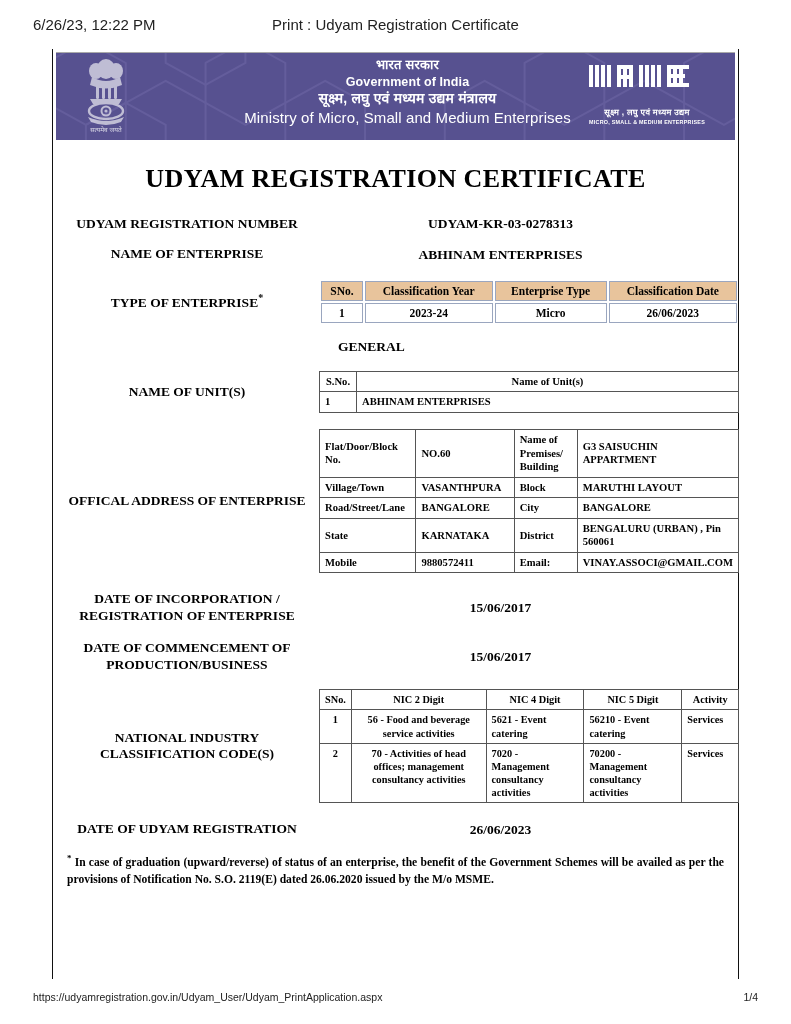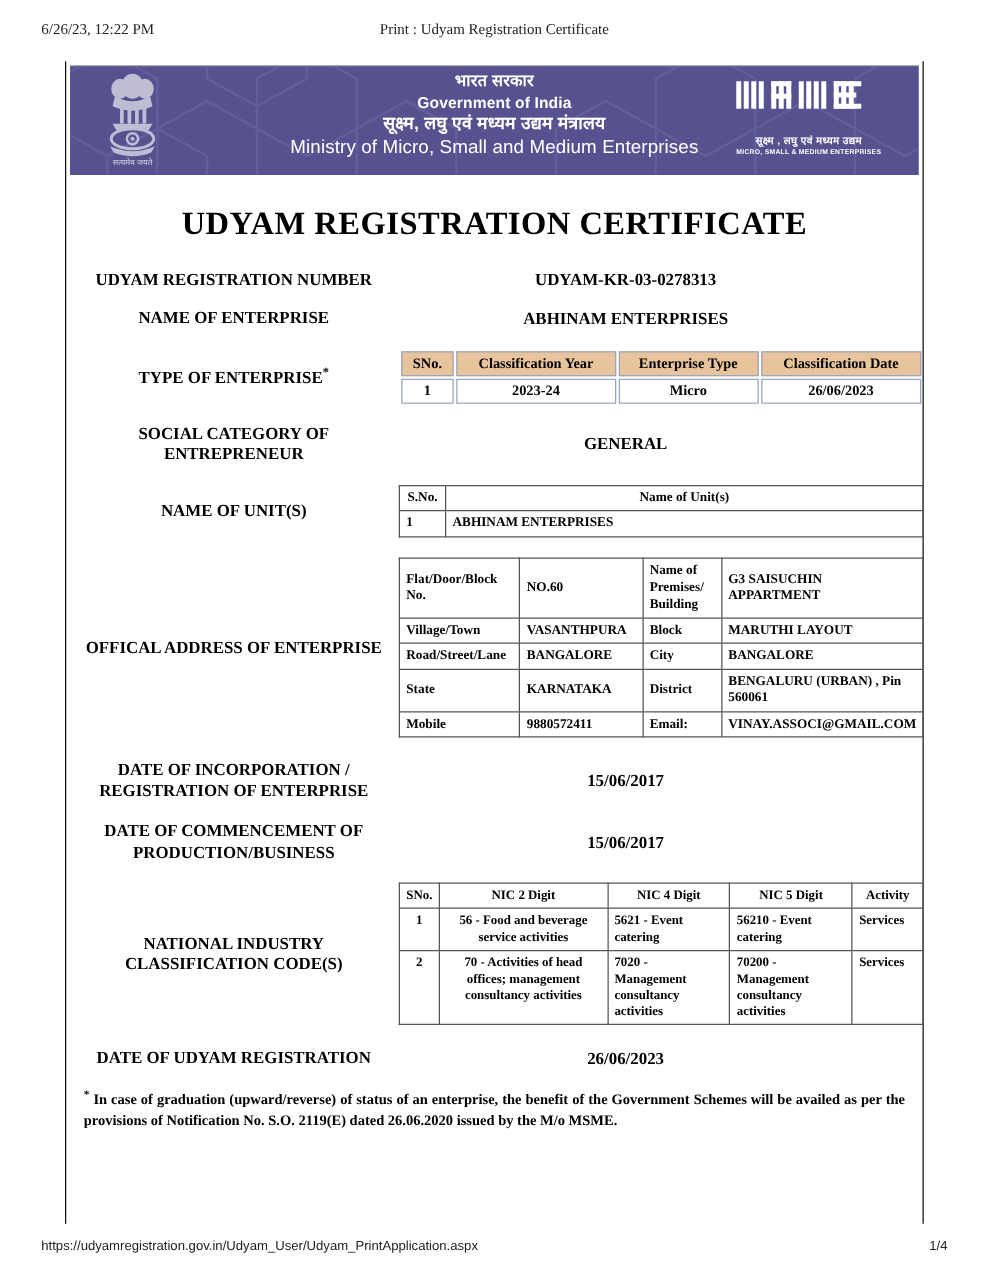--- a/index.html
+++ b/index.html
@@ -7,22 +7,22 @@
     width:791px;height:1024px;
     background:#ffffff;
     font-family:"Liberation Serif", serif;
     color:#000;
     overflow:hidden;
     position:relative;
   }
   
   .print-head{
     position:absolute;top:16px;left:0;width:686px;height:16px;
-    font-family:Liberation Serif, serif;
-    font-size:12px;color:#222;
+    font-family:Liberation Sans, sans-serif;
+    font-size:15px;color:#222;
   }
   .print-head .ph-date{position:absolute;left:33px;top:0;}
   .print-head .ph-title{position:absolute;left:0;top:0;width:791px;text-align:center;}
   .print-foot{
     position:absolute;left:0;top:991px;width:791px;height:16px;
     font-family:"Liberation Sans", sans-serif;
     font-size:10.5px;color:#222;
   }
   .print-foot .pf-url{position:absolute;left:33px;top:0;}
   .print-foot .pf-page{position:absolute;right:33px;top:0;}
@@ -45,21 +45,21 @@
     background:#575190;
     overflow:hidden;
     border-top:1px solid #aaa;
   }
   .banner .hexes{position:absolute;inset:0;opacity:.55;}
   .emblem{
     position:absolute;left:22px;top:4px;width:56px;height:80px;
   }
   .emblem .emblem-cap{opacity:.62;}
   .banner-center{
-    position:absolute;left:0;top:4px;width:100%;
+    position:absolute;left:12px;top:4px;width:100%;
     text-align:center;color:#ffffff;
     line-height:1.28;
   }
   .bc-hi1{font-family:"Liberation Sans", sans-serif;font-size:13px;font-weight:bold;letter-spacing:.2px;}
   .bc-en1{font-family:"Liberation Sans", sans-serif;font-size:12.5px;font-weight:bold;letter-spacing:.1px;}
   .bc-hi2{font-family:"Liberation Sans", sans-serif;font-size:14px;font-weight:bold;letter-spacing:.2px;}
   .bc-en2{font-family:"Liberation Sans", sans-serif;font-size:15px;font-weight:normal;letter-spacing:.1px;}
   .msme-logo{
     position:absolute;right:22px;top:10px;width:132px;text-align:center;color:#fff;
   }
@@ -254,21 +254,20 @@
             <td>Micro</td>
             <td>26/06/2023</td>
           </tr>
         </tbody>
       </table>
     </div>
   </div>
 
 
   <div class="row" style="margin-top:14px;">
-    <div class="lbl">SOCIAL CATEGORY OF ENTREPRENEUR</div>
     <div class="val val-left-pad">GENERAL</div>
   </div>
 
   <div class="row" style="margin-top:16px;">
     <div class="lbl">NAME OF UNIT(S)</div>
     <div style="flex:1;">
       <table class="tbl-plain tbl-unit">
         <thead>
           <tr>
             <th class="sno" style="width:26px;">S.No.</th>

